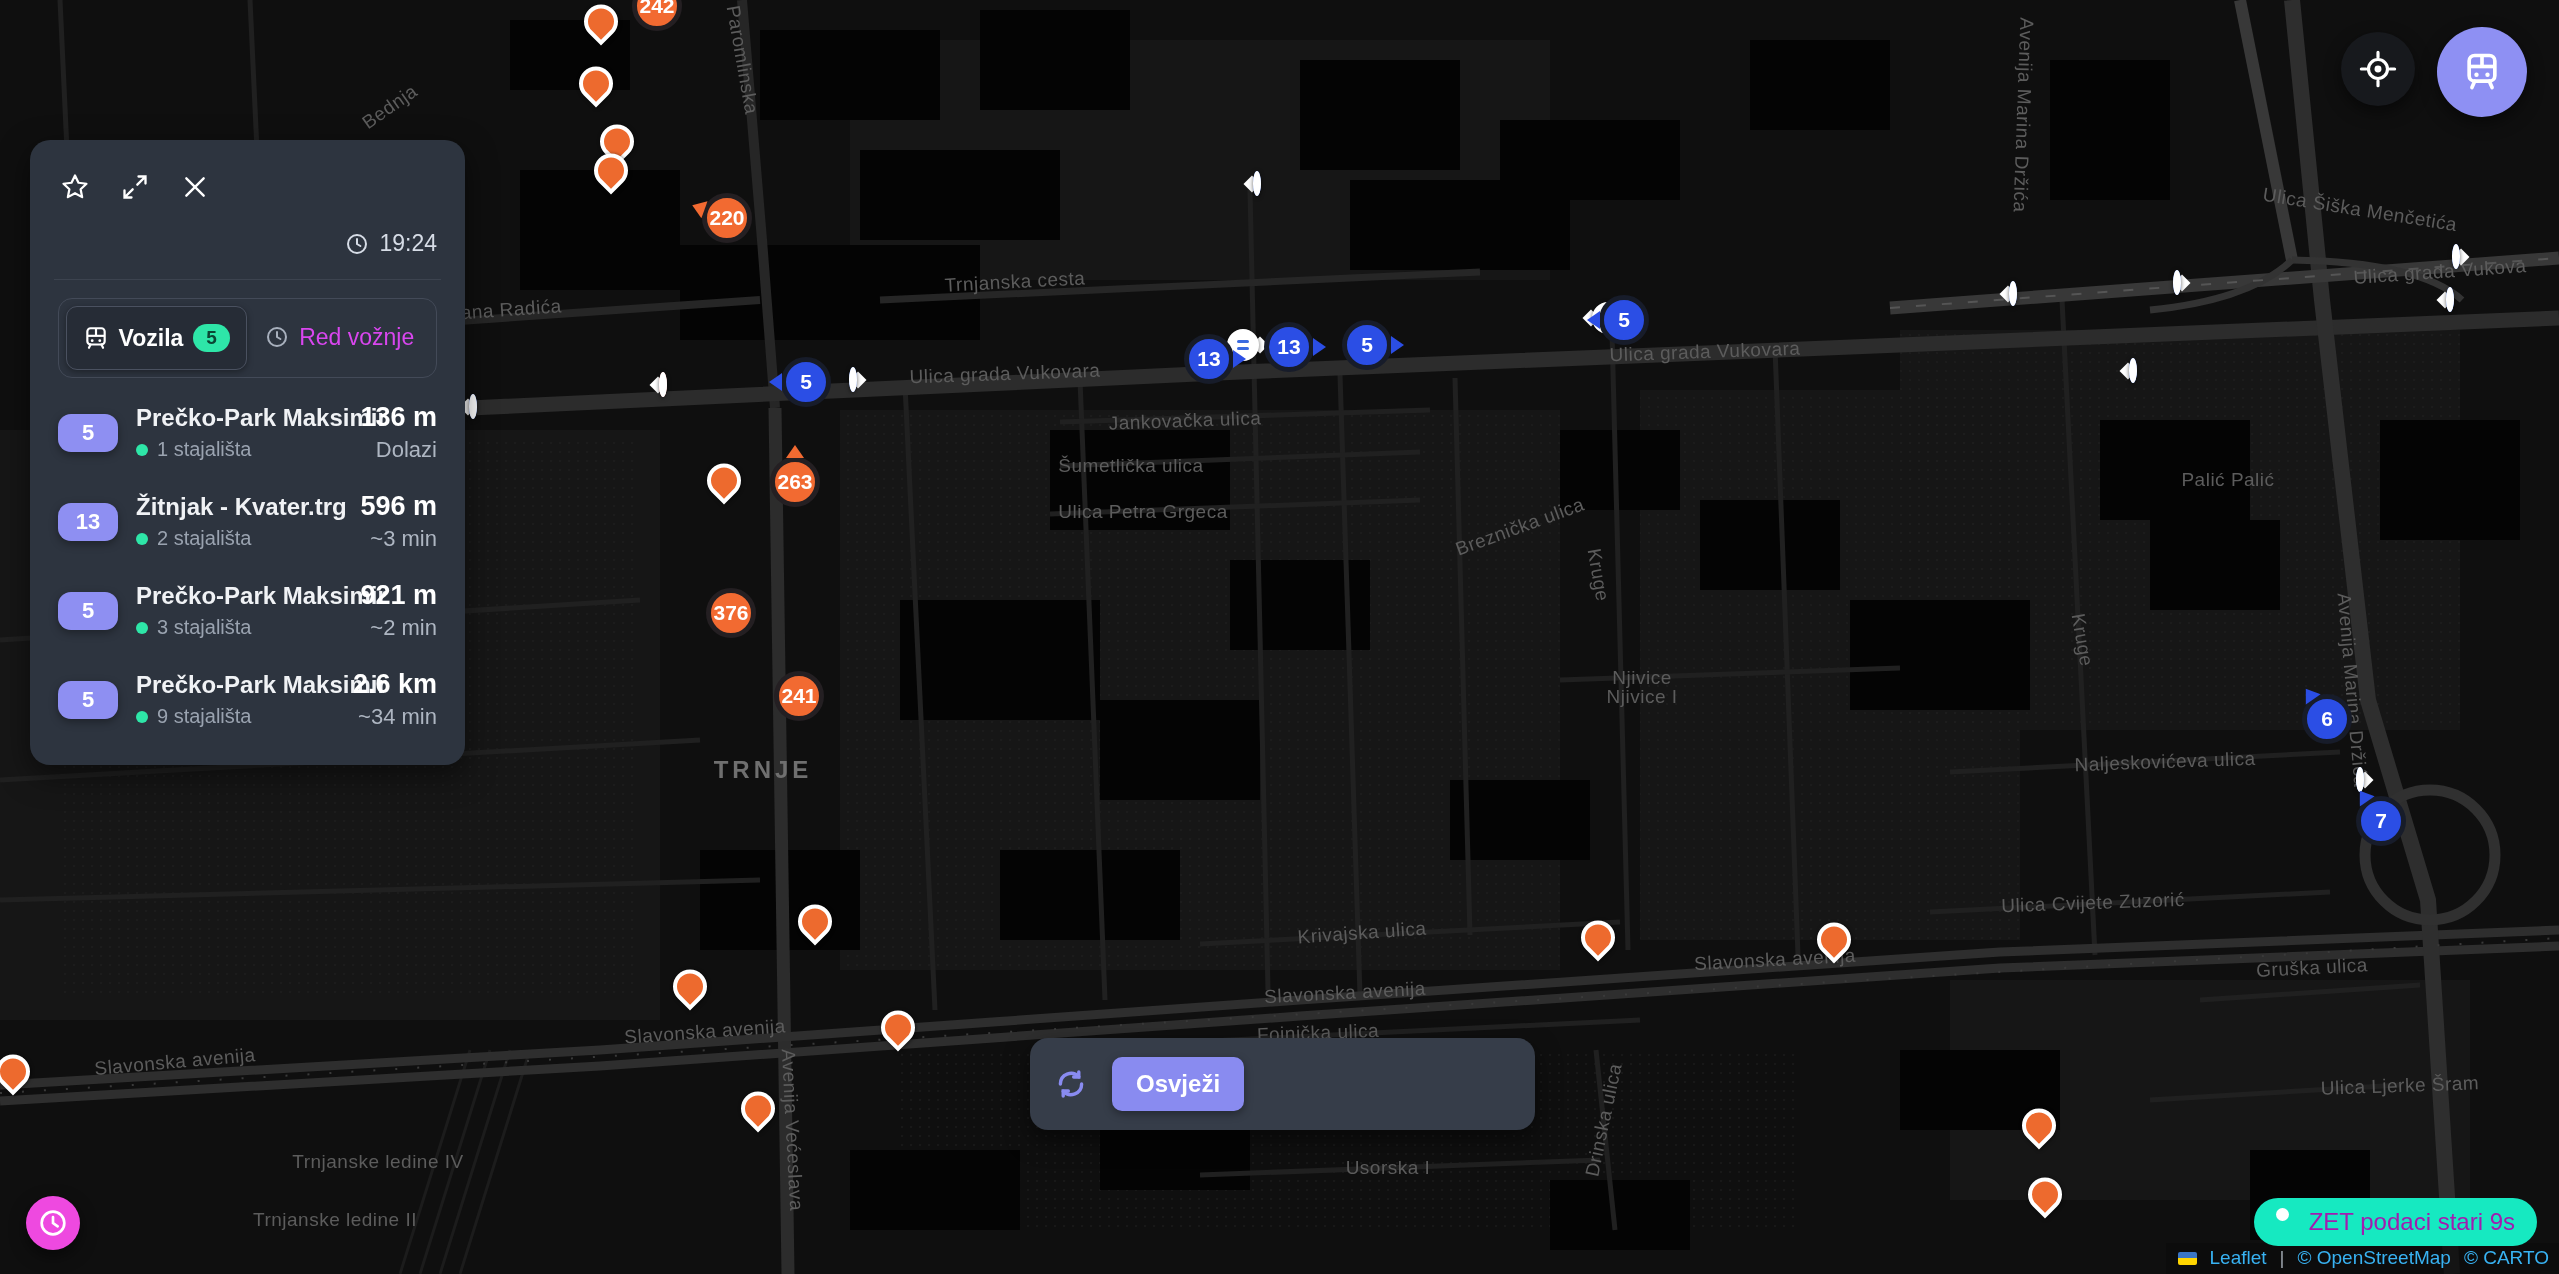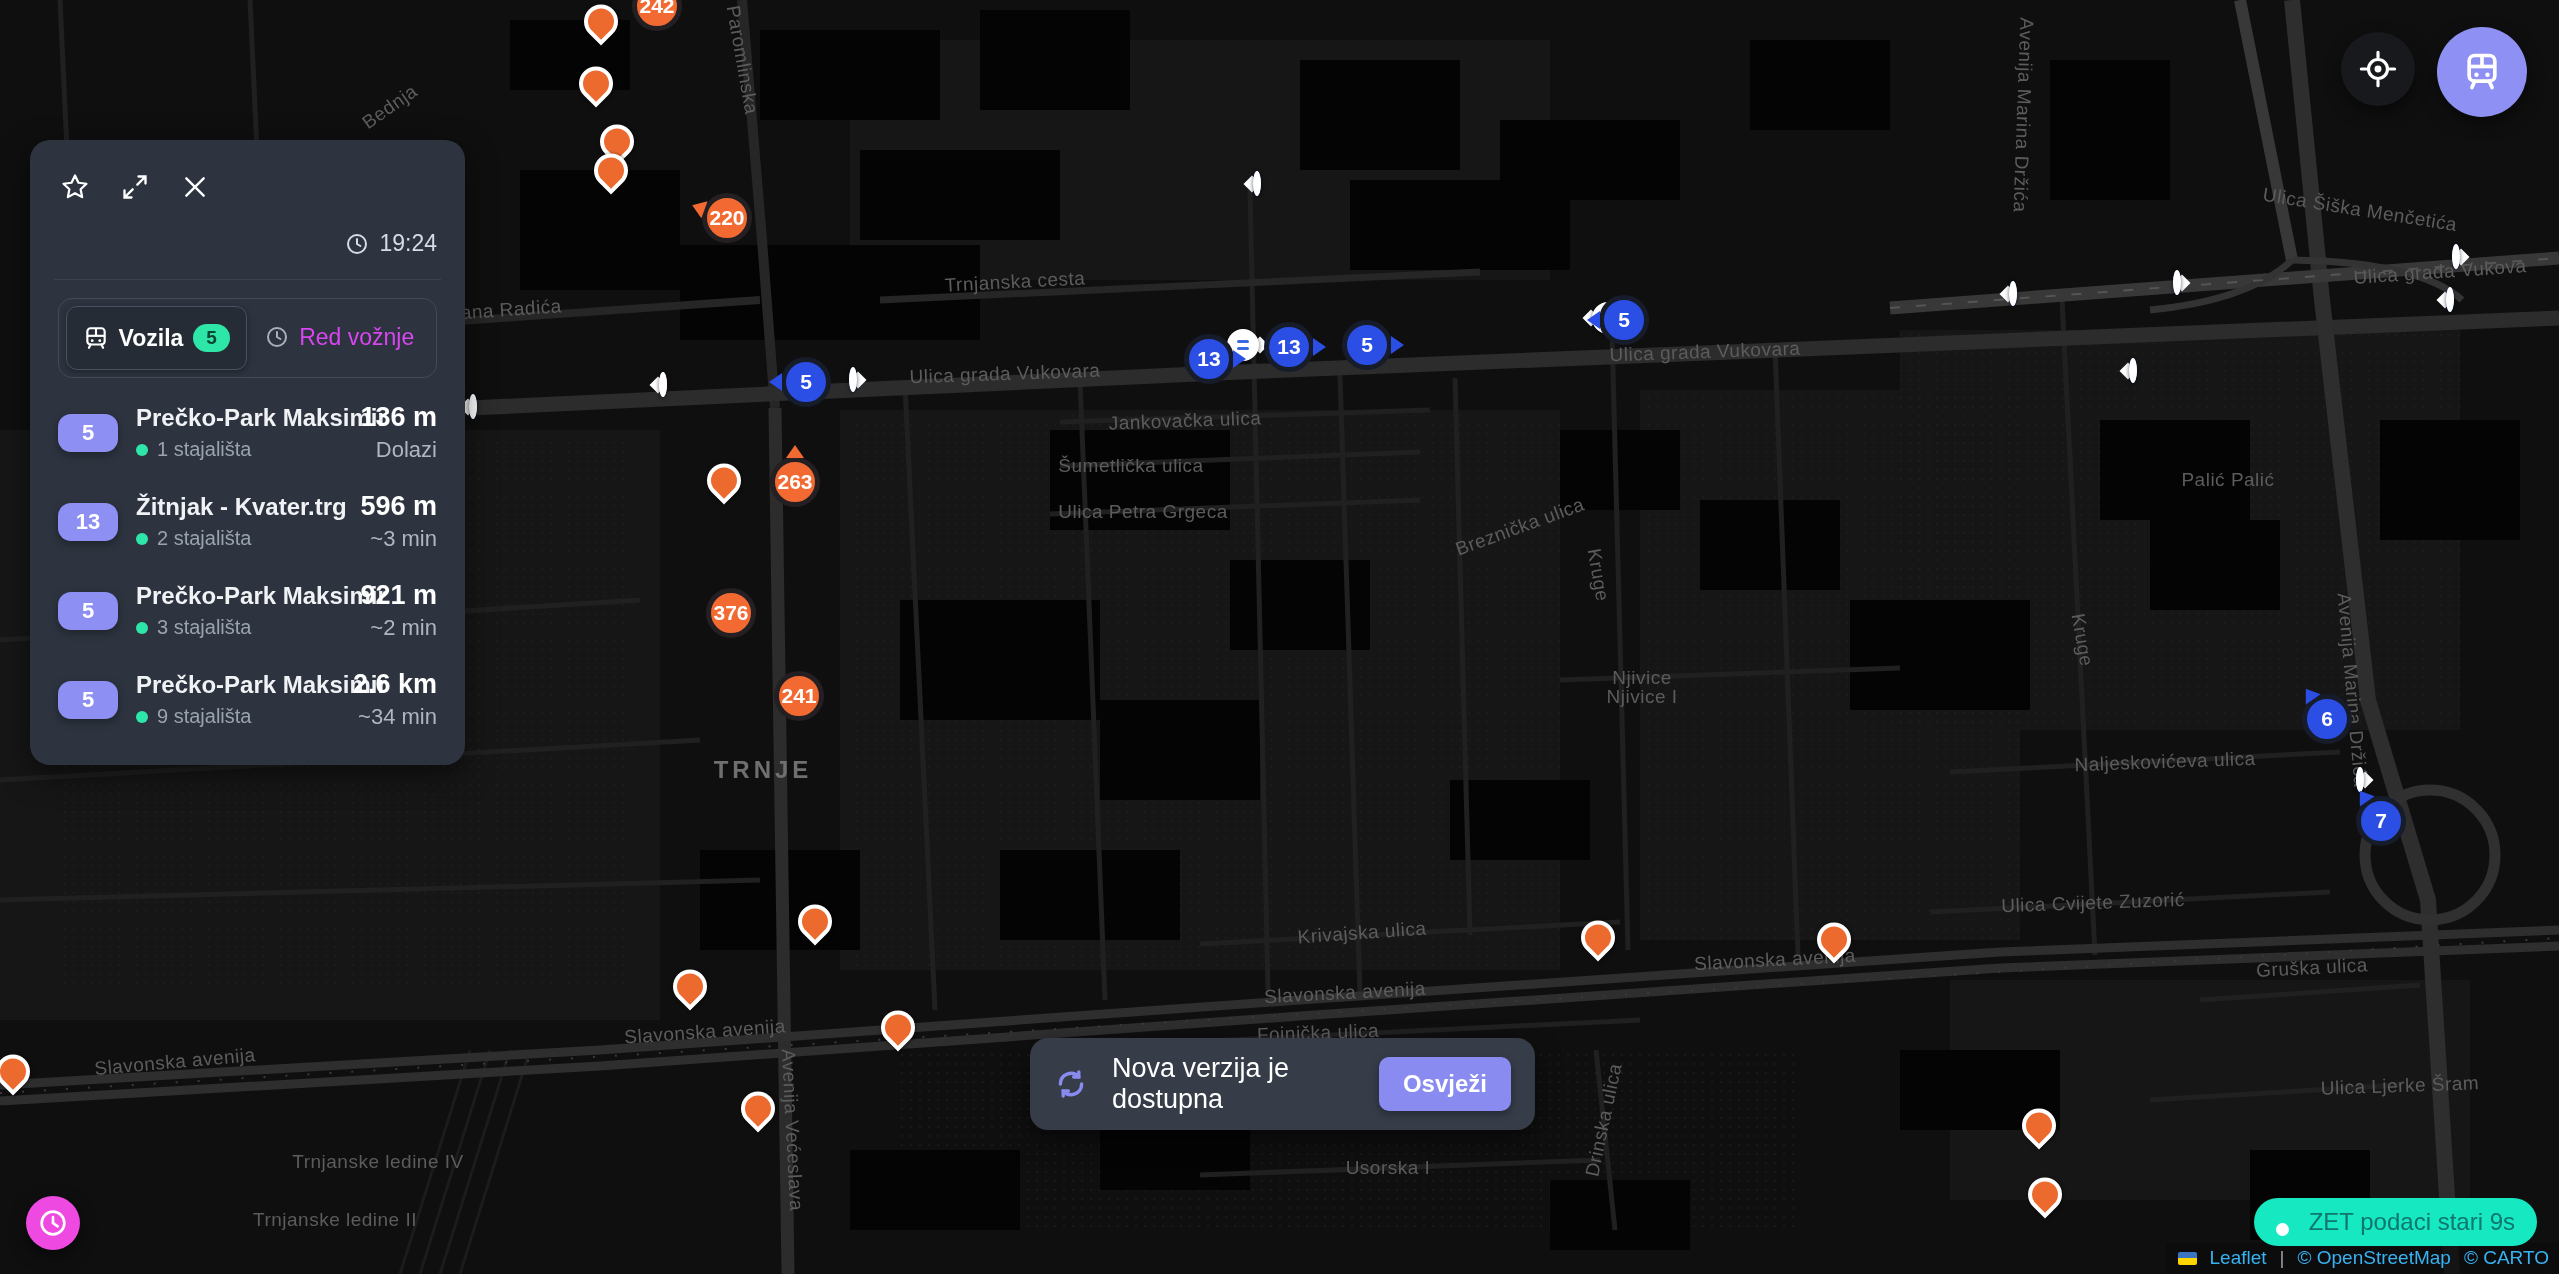--- a/index.html
+++ b/index.html
@@ -92,22 +92,22 @@
   .notif{position:absolute;left:1030px;top:1038px;width:505px;height:92px;z-index:22;
     background:#363d49;border-radius:18px;display:flex;align-items:center;gap:24px;
     padding:0 24px;box-sizing:border-box;box-shadow:0 10px 24px rgba(0,0,0,.5);}
   .notif-text{flex:1;color:#fff;font-size:27px;}
   .notif-btn{background:#898bf0;border:none;color:#fff;font-weight:bold;font-size:24px;
     padding:13px 24px;border-radius:10px;cursor:pointer;font-family:inherit;
     box-shadow:0 3px 8px rgba(0,0,0,.35);}
 
   
   .zet-badge{position:absolute;right:22px;top:1198px;z-index:22;background:#16e9c1;
-    border-radius:999px;display:flex;align-items:flex-end;gap:20px;padding:10px 22px;
-    color:#0f766e;font-size:24px;}
+    border-radius:999px;display:flex;align-items:flex-start;gap:20px;padding:10px 22px;
+    color:#a21caf;font-size:24px;}
   .zet-dot{width:13px;height:13px;border-radius:50%;background:#fff;}
   .attrib{position:absolute;right:0;bottom:0;z-index:21;background:rgba(12,12,12,.75);
     padding:4px 10px 5px 12px;display:flex;align-items:center;gap:13px;font-size:19px;color:#9aa0a8;}
   .attrib a{color:#38b2f2;text-decoration:none;cursor:pointer;}
   .ua-flag{display:inline-block;width:19px;height:13px;border-radius:2px;
     background:linear-gradient(#3a75c4 0 50%,#ffd500 50% 100%);}
   svg.ic{display:block;}
 </style>
 </head>
 <body>
@@ -514,21 +514,20 @@
   </svg>
 </div>
 
 <div class="notif">
   <svg class="ic" width="34" height="34" viewBox="0 0 24 24" fill="none" stroke="#898bf0" stroke-width="2.4" stroke-linecap="round">
     <path d="M4.5 12a7.5 7.5 0 0 1 13-5.1"></path>
         <path d="M17.5 3.5 v3.6 h-3.6"></path>
     <path d="M19.5 12a7.5 7.5 0 0 1-13 5.1"></path>
         <path d="M6.5 20.5 v-3.6 h3.6"></path>
   </svg>
-  <span class="notif-text">Nova verzija je dostupna</span>
   <button class="notif-btn">Osvježi</button>
 </div>
 
 <div class="zet-badge">
   <span class="zet-dot"></span>
   <span>ZET podaci stari 9s</span>
 </div>
 <div class="attrib">
   <span class="ua-flag"></span>
   <a>Leaflet</a>

